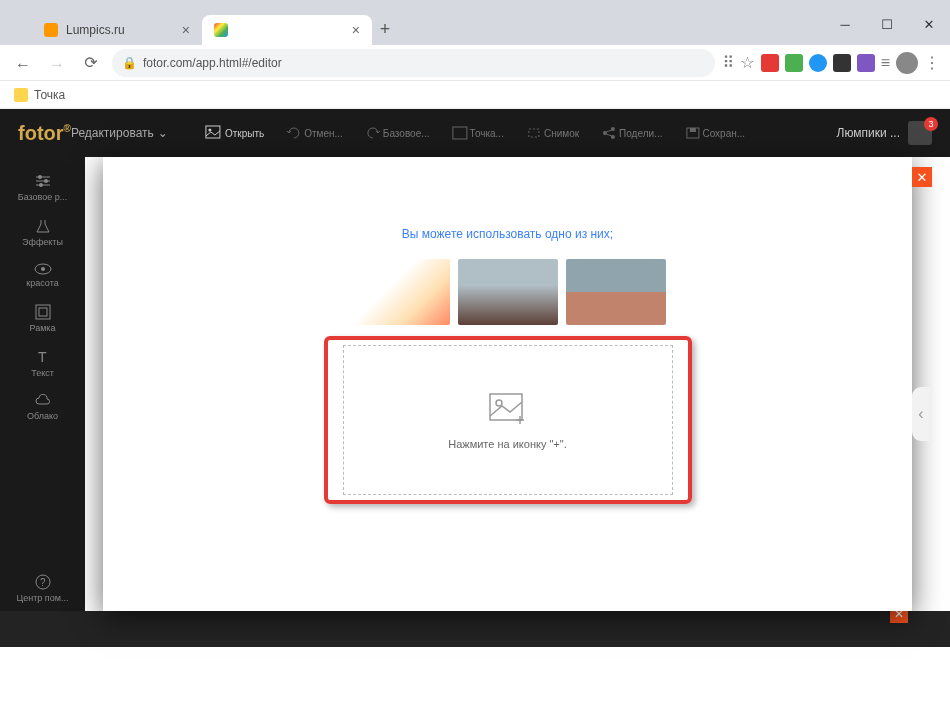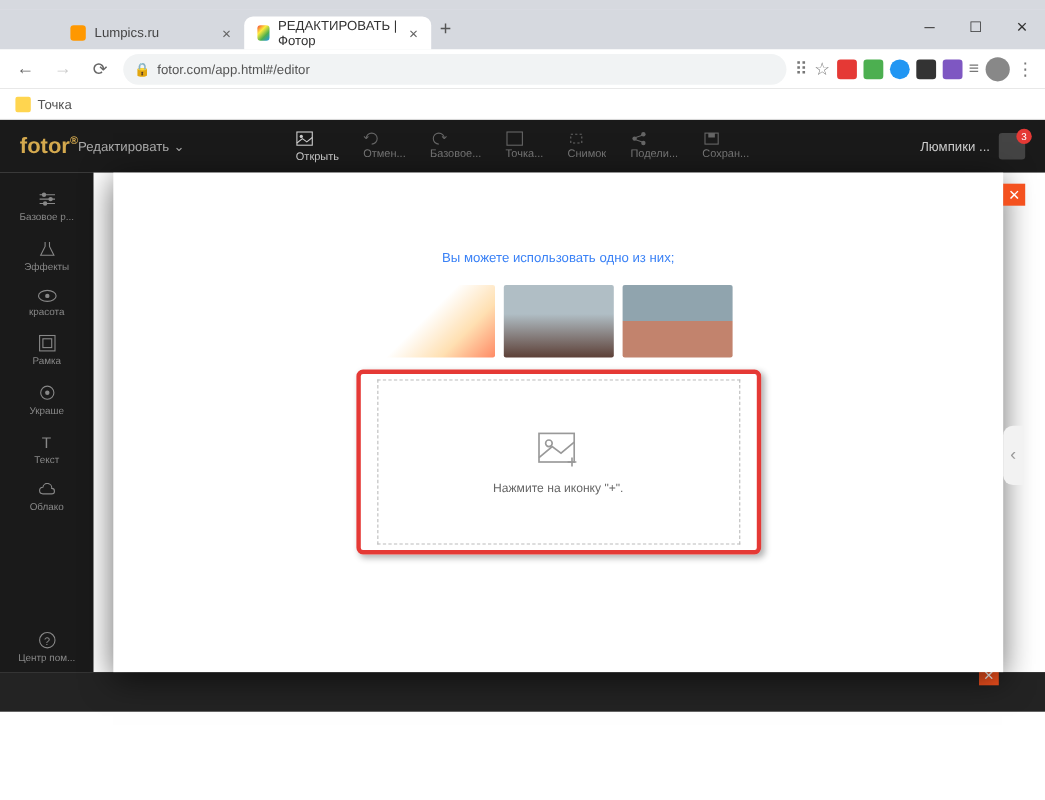--- a/index.html
+++ b/index.html
@@ -1,20 +1,20 @@
 <!DOCTYPE html>
 <html><head>
 <meta charset="utf-8">
 <style>
 * { margin: 0; padding: 0; box-sizing: border-box; font-family: Arial, sans-serif; }
 body { width: 950px; height: 727px; overflow: hidden; background: #fff; position: relative; }
 
 
 .titlebar { height: 9px; background: #d6d9df; }
-.tabs-row { height: 36px; background: #d6d9df; display: flex; align-items: flex-start; padding-left: 52px; }
+.tabs-row { height: 36px; background: #d6d9df; display: flex; align-items: center; padding-left: 32px; }
 .tab { height: 30px; display: flex; align-items: center; padding: 0 12px; border-radius: 8px 8px 0 0; font-size: 12px; gap: 8px; margin-top: 6px; }
 .tab.inactive { color: #444; width: 170px; }
 .tab.active { background: #fff; color: #333; width: 170px; }
 .tab .favicon { width: 14px; height: 14px; border-radius: 3px; }
 .fav-orange { background: #ff9800; }
 .fav-rainbow { background: linear-gradient(135deg,#f44336,#ffeb3b,#4caf50,#2196f3); }
 .tab .close { margin-left: auto; font-size: 14px; color: #666; }
 .newtab { width: 26px; height: 26px; display: flex; align-items: center; justify-content: center; color: #555; font-size: 18px; margin-top: 4px; }
 .win-controls { position: absolute; right: 0; top: 9px; display: flex; }
 .win-btn { width: 42px; height: 30px; display: flex; align-items: center; justify-content: center; color: #333; font-size: 13px; }
@@ -30,21 +30,21 @@
 
 .bm-row { height: 28px; background: #fff; display: flex; align-items: center; padding: 0 14px; gap: 6px; font-size: 12px; color: #555; border-bottom: 1px solid #eee; }
 .bm-ic { width: 14px; height: 14px; background: #ffd54f; border-radius: 2px; }
 
 
 .app-header { height: 48px; background: #1a1a1a; display: flex; align-items: center; padding: 0 18px; color: #888; font-size: 11px; }
 .logo { color: #d4a94e; font-size: 20px; font-weight: bold; }
 .logo sup { font-size: 10px; }
 .edit-dd { color: #aaa; font-size: 12px; display: flex; align-items: center; gap: 4px; }
 .toolbar { margin-left: auto; margin-right: auto; display: flex; gap: 22px; position: absolute; left: 50%; transform: translateX(-50%); }
-.tool-item { display: flex; flex-direction: column; gap: 2px; color: #777; font-size: 10px; }
+.tool-item { display: flex; flex-direction: row; align-items: center; gap: 2px; color: #777; font-size: 10px; }
 .tool-item.active { color: #ccc; }
 .user-area { margin-left: auto; display: flex; align-items: center; gap: 8px; color: #ccc; font-size: 12px; position: relative; }
 .user-avatar { width: 24px; height: 24px; background: #444; border-radius: 3px; }
 .notif-badge { position: absolute; top: -4px; right: -6px; background: #e53935; color: #fff; font-size: 9px; width: 14px; height: 14px; border-radius: 50%; display: flex; align-items: center; justify-content: center; }
 
 
 .main { display: flex; height: 454px; background: #1a1a1a; position: relative; }
 .sidebar { width: 85px; background: #1a1a1a; display: flex; flex-direction: column; align-items: center; padding-top: 8px; }
 .side-item { width: 100%; display: flex; flex-direction: column; align-items: center; gap: 3px; color: #888; font-size: 9px; padding: 8px 0; }
 .canvas-area { flex: 1; background: #fff; position: relative; }
@@ -80,21 +80,20 @@
 <div class="titlebar"></div>
 
 <div class="tabs-row">
   <div class="tab inactive">
     <span class="favicon fav-orange"></span>
     <span>Lumpics.ru</span>
     <span class="close">×</span>
   </div>
   <div class="tab active">
     <span class="favicon fav-rainbow"></span>
-    <span>РЕДАКТИРОВАТЬ | Фотор</span>
     <span class="close">×</span>
   </div>
   <div class="newtab">+</div>
   <div class="win-controls">
     <div class="win-btn">─</div>
     <div class="win-btn">☐</div>
     <div class="win-btn">✕</div>
   </div>
 </div>
 
@@ -218,27 +217,20 @@
       </div>
     <div class="side-item">
         <svg width="16" height="16">
           <rect x="1" y="1" width="14" height="14" stroke="#888" fill="none"></rect>
           <rect x="4" y="4" width="8" height="8" stroke="#888" fill="none"></rect>
         </svg>
         <span>Рамка</span>
       </div>
     <div class="side-item">
         <svg width="16" height="16">
-          <circle cx="8" cy="8" r="6" stroke="#888" fill="none"></circle>
-          <circle cx="8" cy="8" r="2" fill="#888"></circle>
-        </svg>
-        <span>Украше</span>
-      </div>
-    <div class="side-item">
-        <svg width="16" height="16">
           <text x="3" y="13" font-size="14" fill="#888">T</text>
         </svg>
         <span>Текст</span>
       </div>
     <div class="side-item">
         <svg width="18" height="14">
           <path d="M5 10 A3 3 0 0 1 5 4 A4 4 0 0 1 13 5 A2.5 2.5 0 0 1 13 10 Z" stroke="#888" fill="none"></path>
         </svg>
         <span>Облако</span>
       </div>

